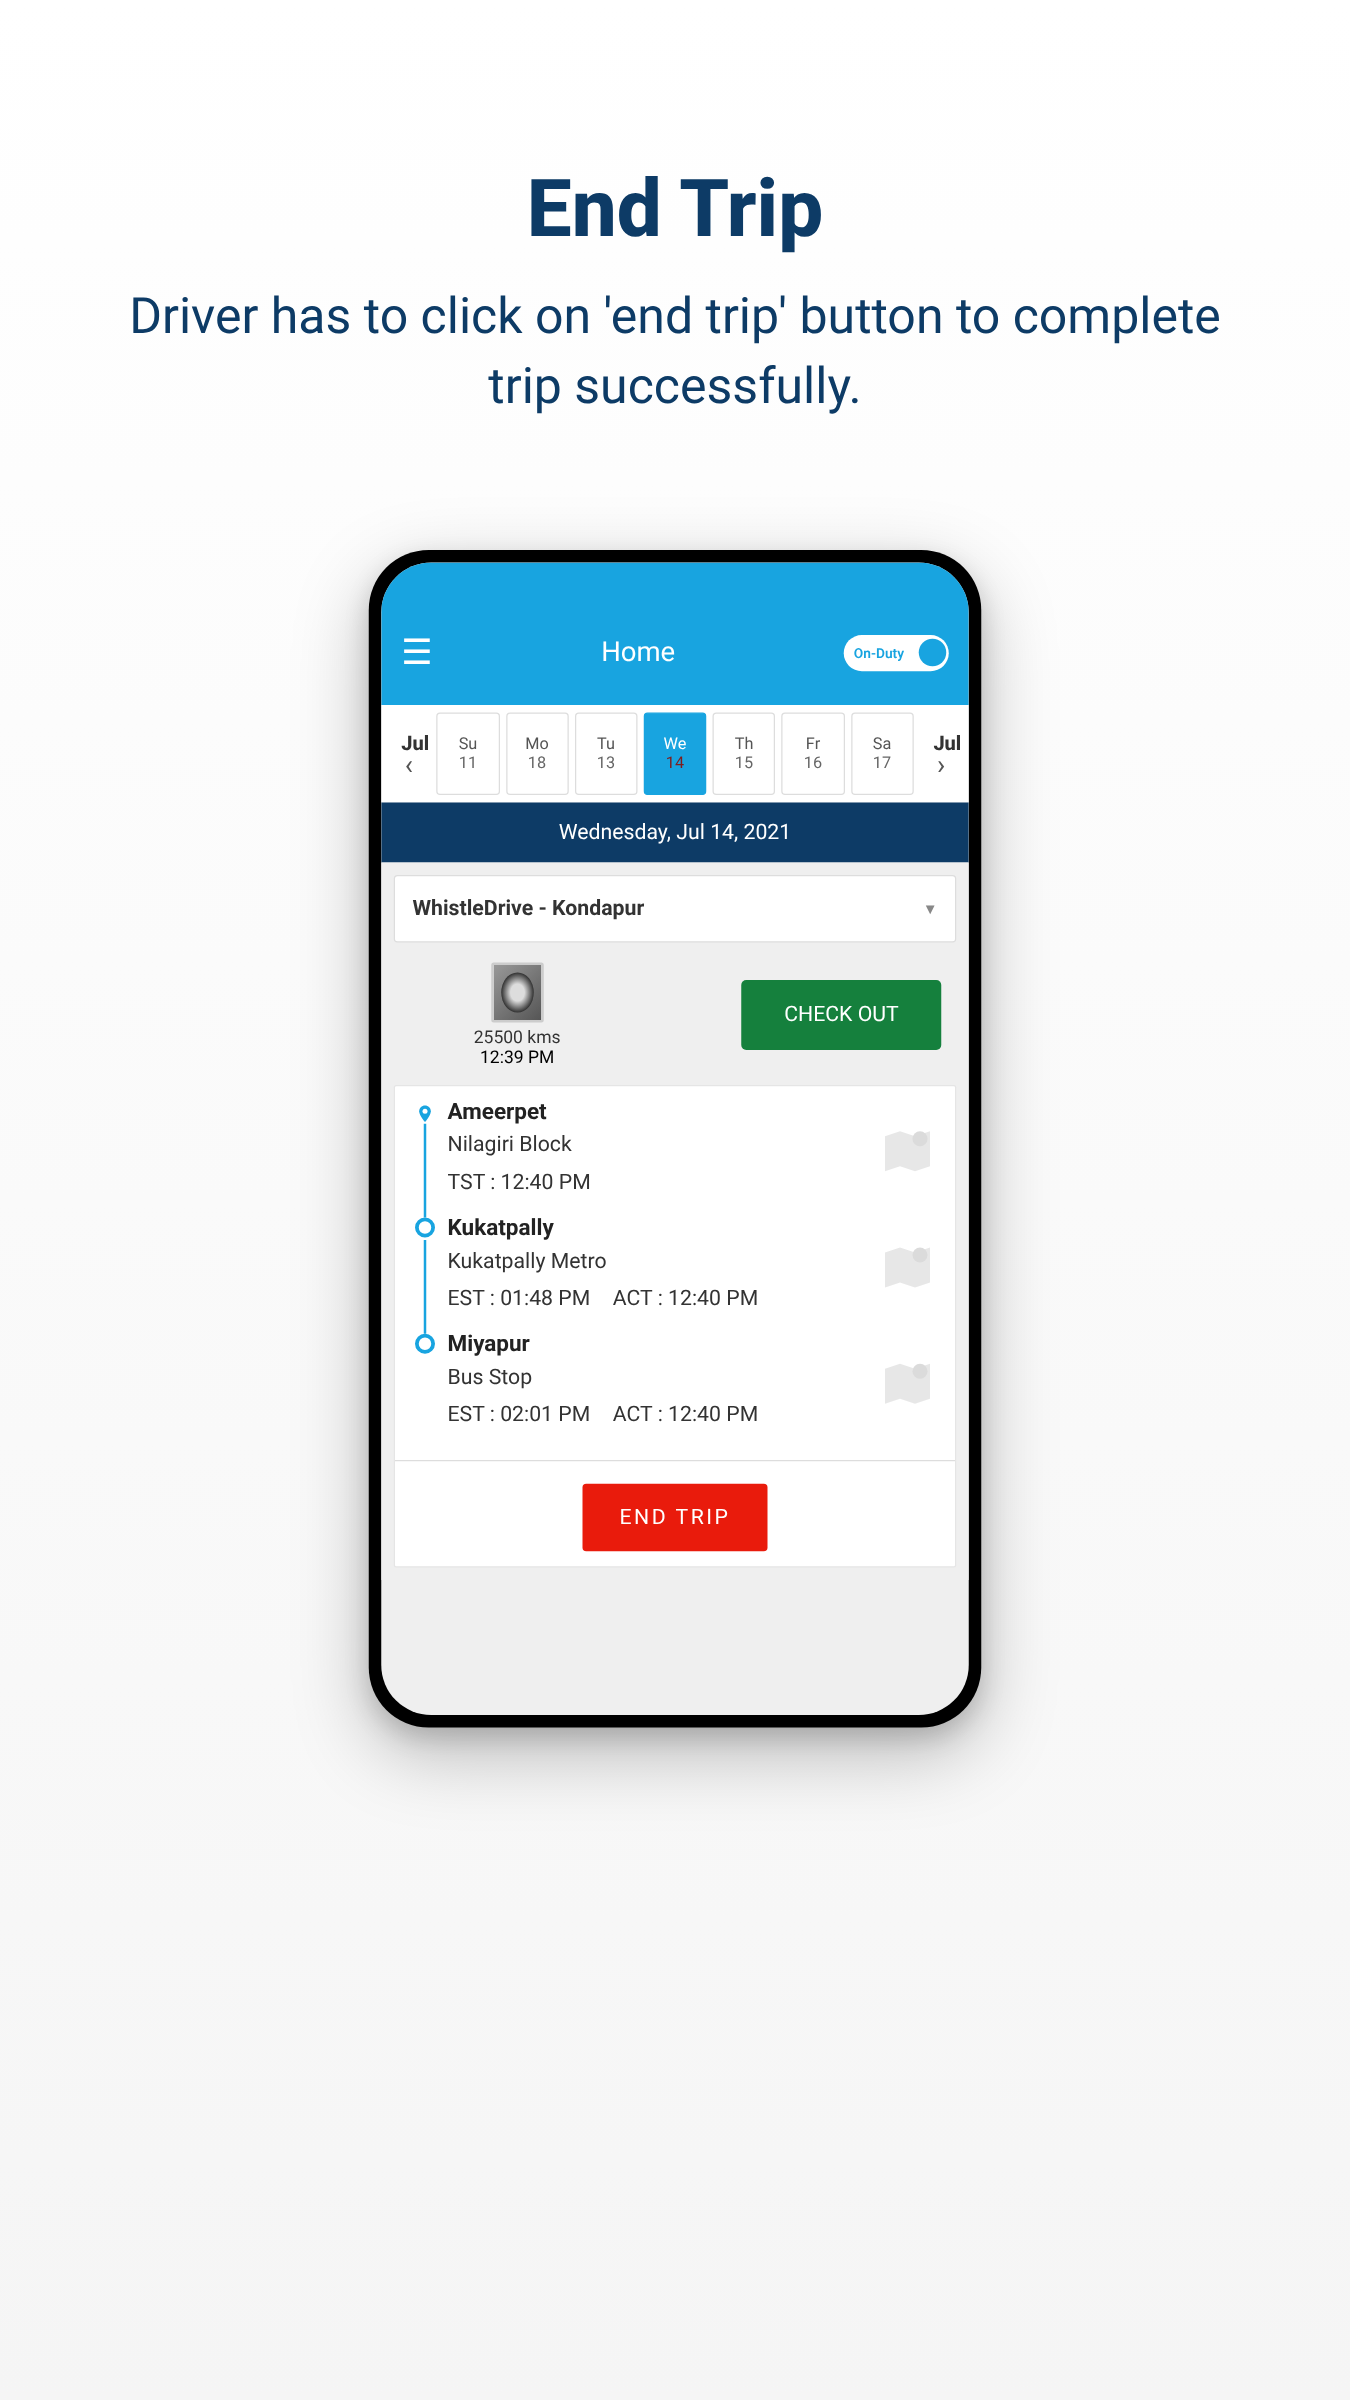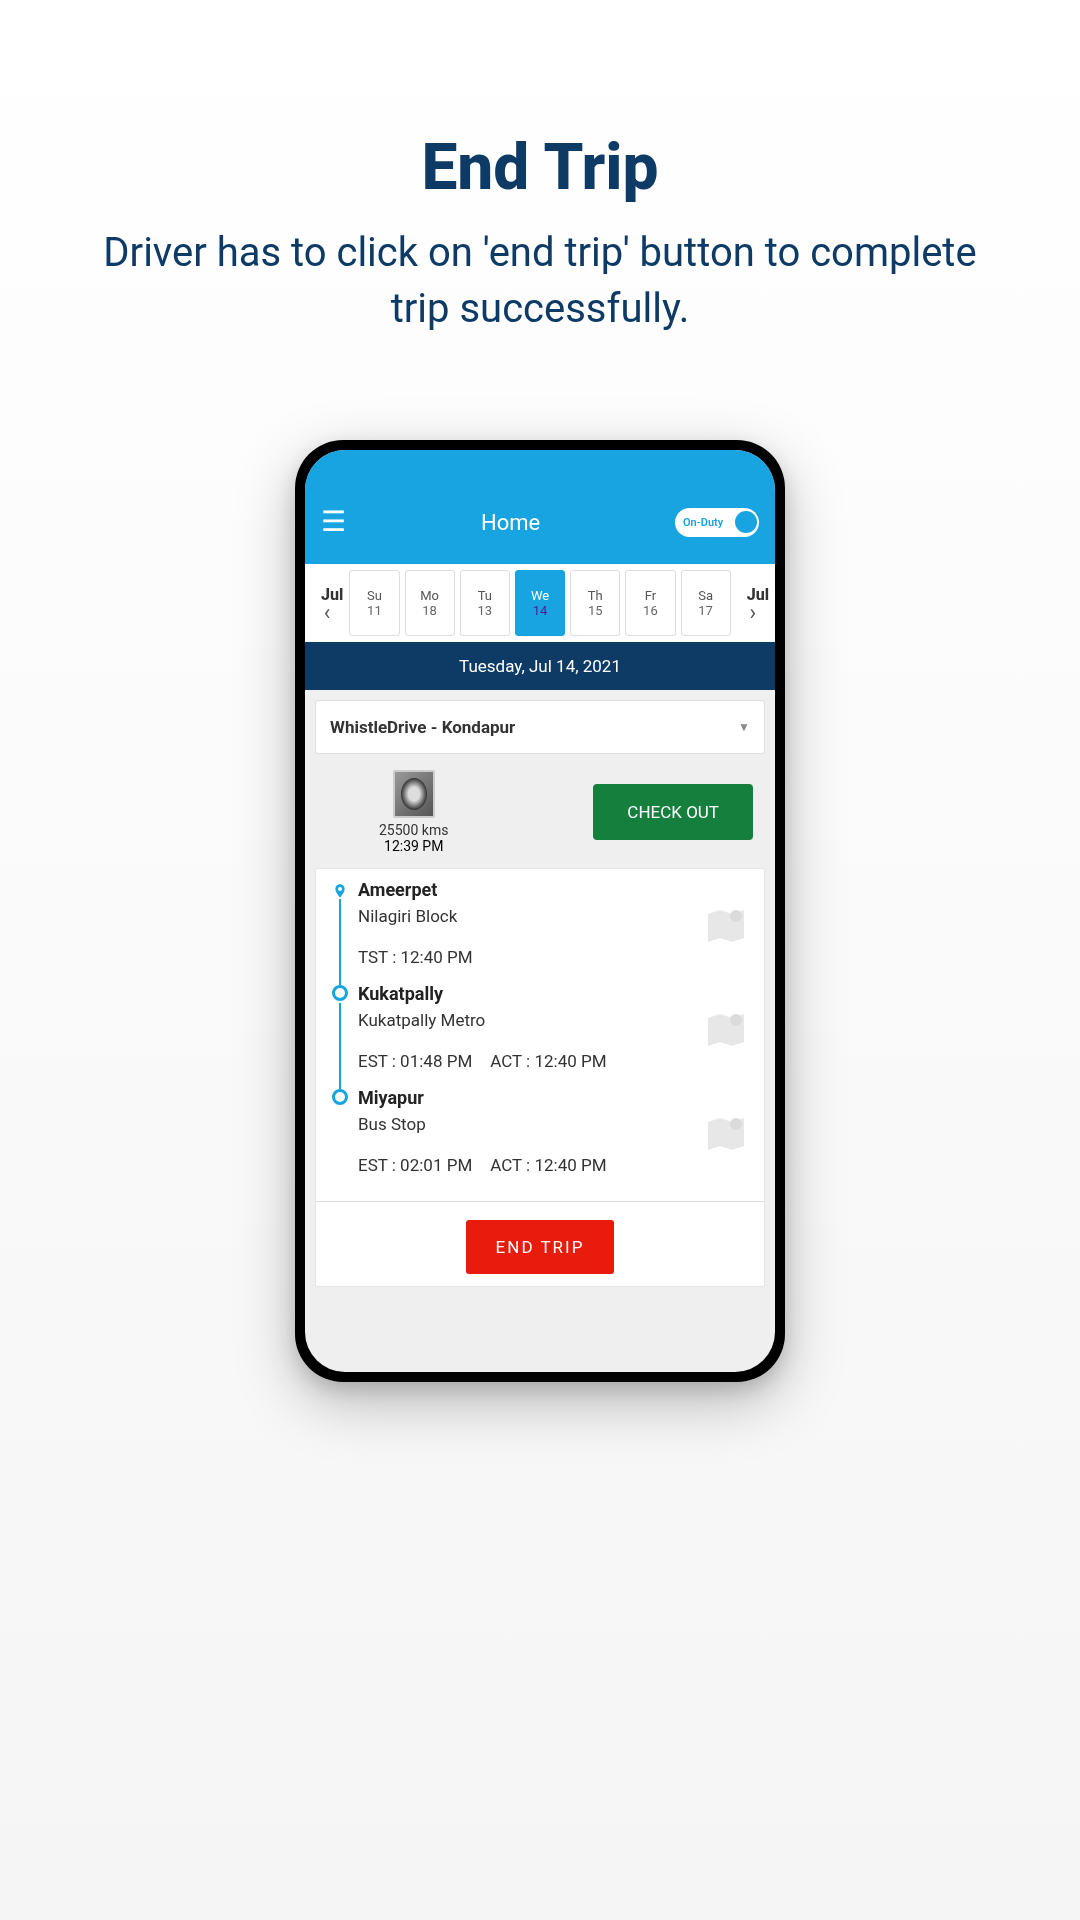--- a/index.html
+++ b/index.html
@@ -56,21 +56,21 @@
 .calendar-strip { background: #fff; display: flex; align-items: center; padding: 6px 4px; gap: 4px; }
 .month-nav { text-align: center; padding: 0 2px; }
 .month-label { font-weight: 800; font-size: 16px; color: #333; margin-left: 10px; }
 .nav-arrow { font-size: 22px; color: #555; line-height: 0.8; cursor: pointer; }
 .day-cells { display: flex; gap: 5px; flex: 1; }
 .day-cell { flex: 1; border: 1px solid #ddd; border-radius: 3px; text-align: center; padding: 17px 0; background: #fff; cursor: pointer; }
 .day-cell.active { background: #18a4e0; color: #fff; border-color: #18a4e0; }
 .day-name { font-size: 13px; color: #555; }
 .day-cell.active .day-name { color: #fff; }
 .day-num { font-size: 13px; color: #666; }
-.day-cell.active .day-num { color: #4c1d95; }
+.day-cell.active .day-num { color: #7f1d1d; }
 
 .date-bar { background: #0d3b66; color: #fff; text-align: center; padding: 14px 0; font-size: 17px; }
 
 .content-area { padding: 10px; background: #efefef; }
 
 .route-select {
   background: #fff;
   border: 1px solid #ddd;
   border-radius: 3px;
   padding: 16px 14px;
@@ -101,21 +101,21 @@
 
 .stops-card { background: #fff; border-radius: 2px; border: 1px solid #e5e5e5; padding: 10px 14px 12px; }
 .stop-row { display: flex; align-items: flex-start; gap: 8px; position: relative; padding-bottom: 16px; }
 .stop-marker { width: 20px; display: flex; flex-direction: column; align-items: center; padding-top: 2px; }
 .marker-pin { width: 16px; height: 20px; position: relative; }
 .marker-pin svg { width: 100%; height: 100%; }
 .marker-circle { width: 16px; height: 16px; border: 3px solid #18a4e0; border-radius: 50%; background:#fff; }
 .stop-info { flex: 1; }
 .stop-name { font-weight: 700; font-size: 18px; color: #222; }
 .stop-sub { font-size: 17px; color: #333; margin-top: 6px; }
-.stop-times { font-size: 17px; color: #333; margin-top: 21px; display:flex; gap: 18px; }
+.stop-times { font-size: 17px; color: #333; margin-top: 10px; display:flex; gap: 18px; }
 .map-icon { width: 48px; height: 42px; opacity: 0.35; align-self: center; }
 
 .stops-divider { border-top: 1px solid #ddd; margin: 10px -14px 12px; }
 .endtrip-wrap { text-align: center; padding-top: 6px; }
 .endtrip-btn {
   background: #e91b0c;
   color: #fff;
   border: none;
   border-radius: 3px;
   padding: 17px 30px;
@@ -189,21 +189,21 @@
             <div class="day-name">Sa</div>
             <div class="day-num">17</div>
           </div>
         </div>
       <div class="month-nav">
         <div class="month-label">Jul</div>
         <div class="nav-arrow">›</div>
       </div>
     </div>
 
-    <div class="date-bar">Tuesday,  Jul 14, 2021</div>
+    <div class="date-bar">Wednesday,  Jul 14, 2021</div>
 
     <div class="content-area">
 
       <div class="route-select">
         <span class="route-text">WhistleDrive - Kondapur</span>
         <span class="dropdown-caret">▼</span>
       </div>
 
       <div class="odo-row">
         <div class="odo-left">

